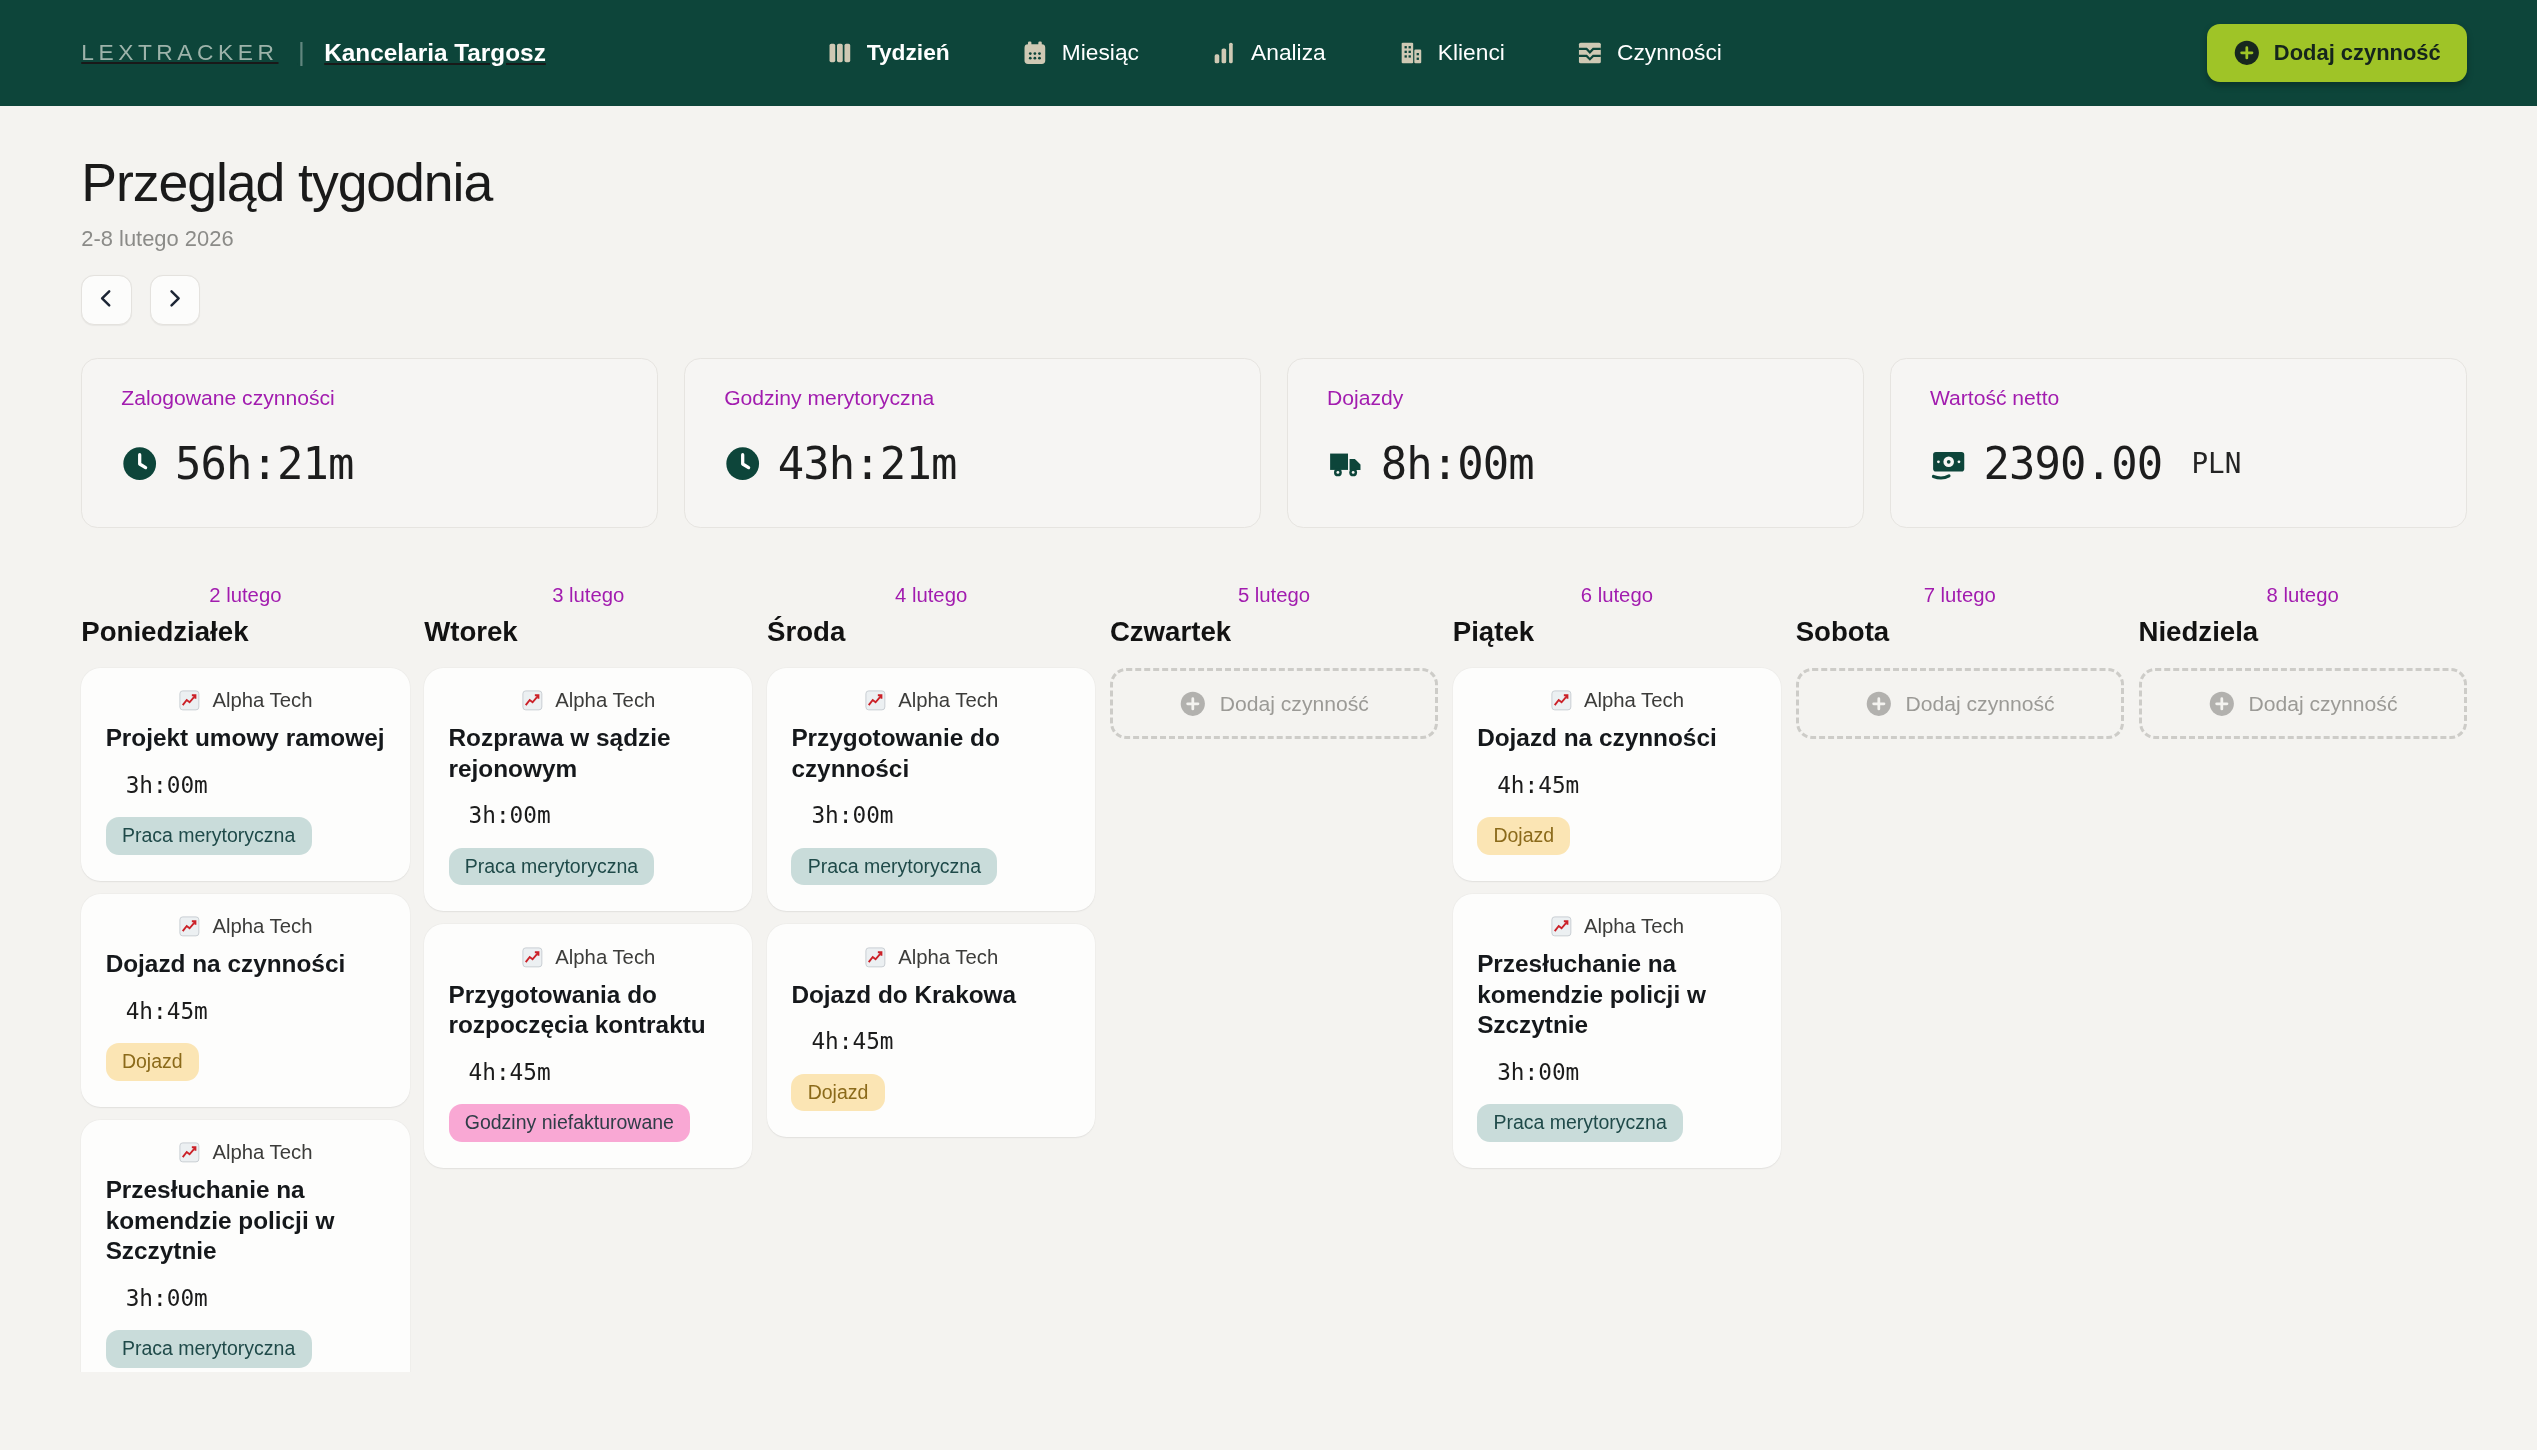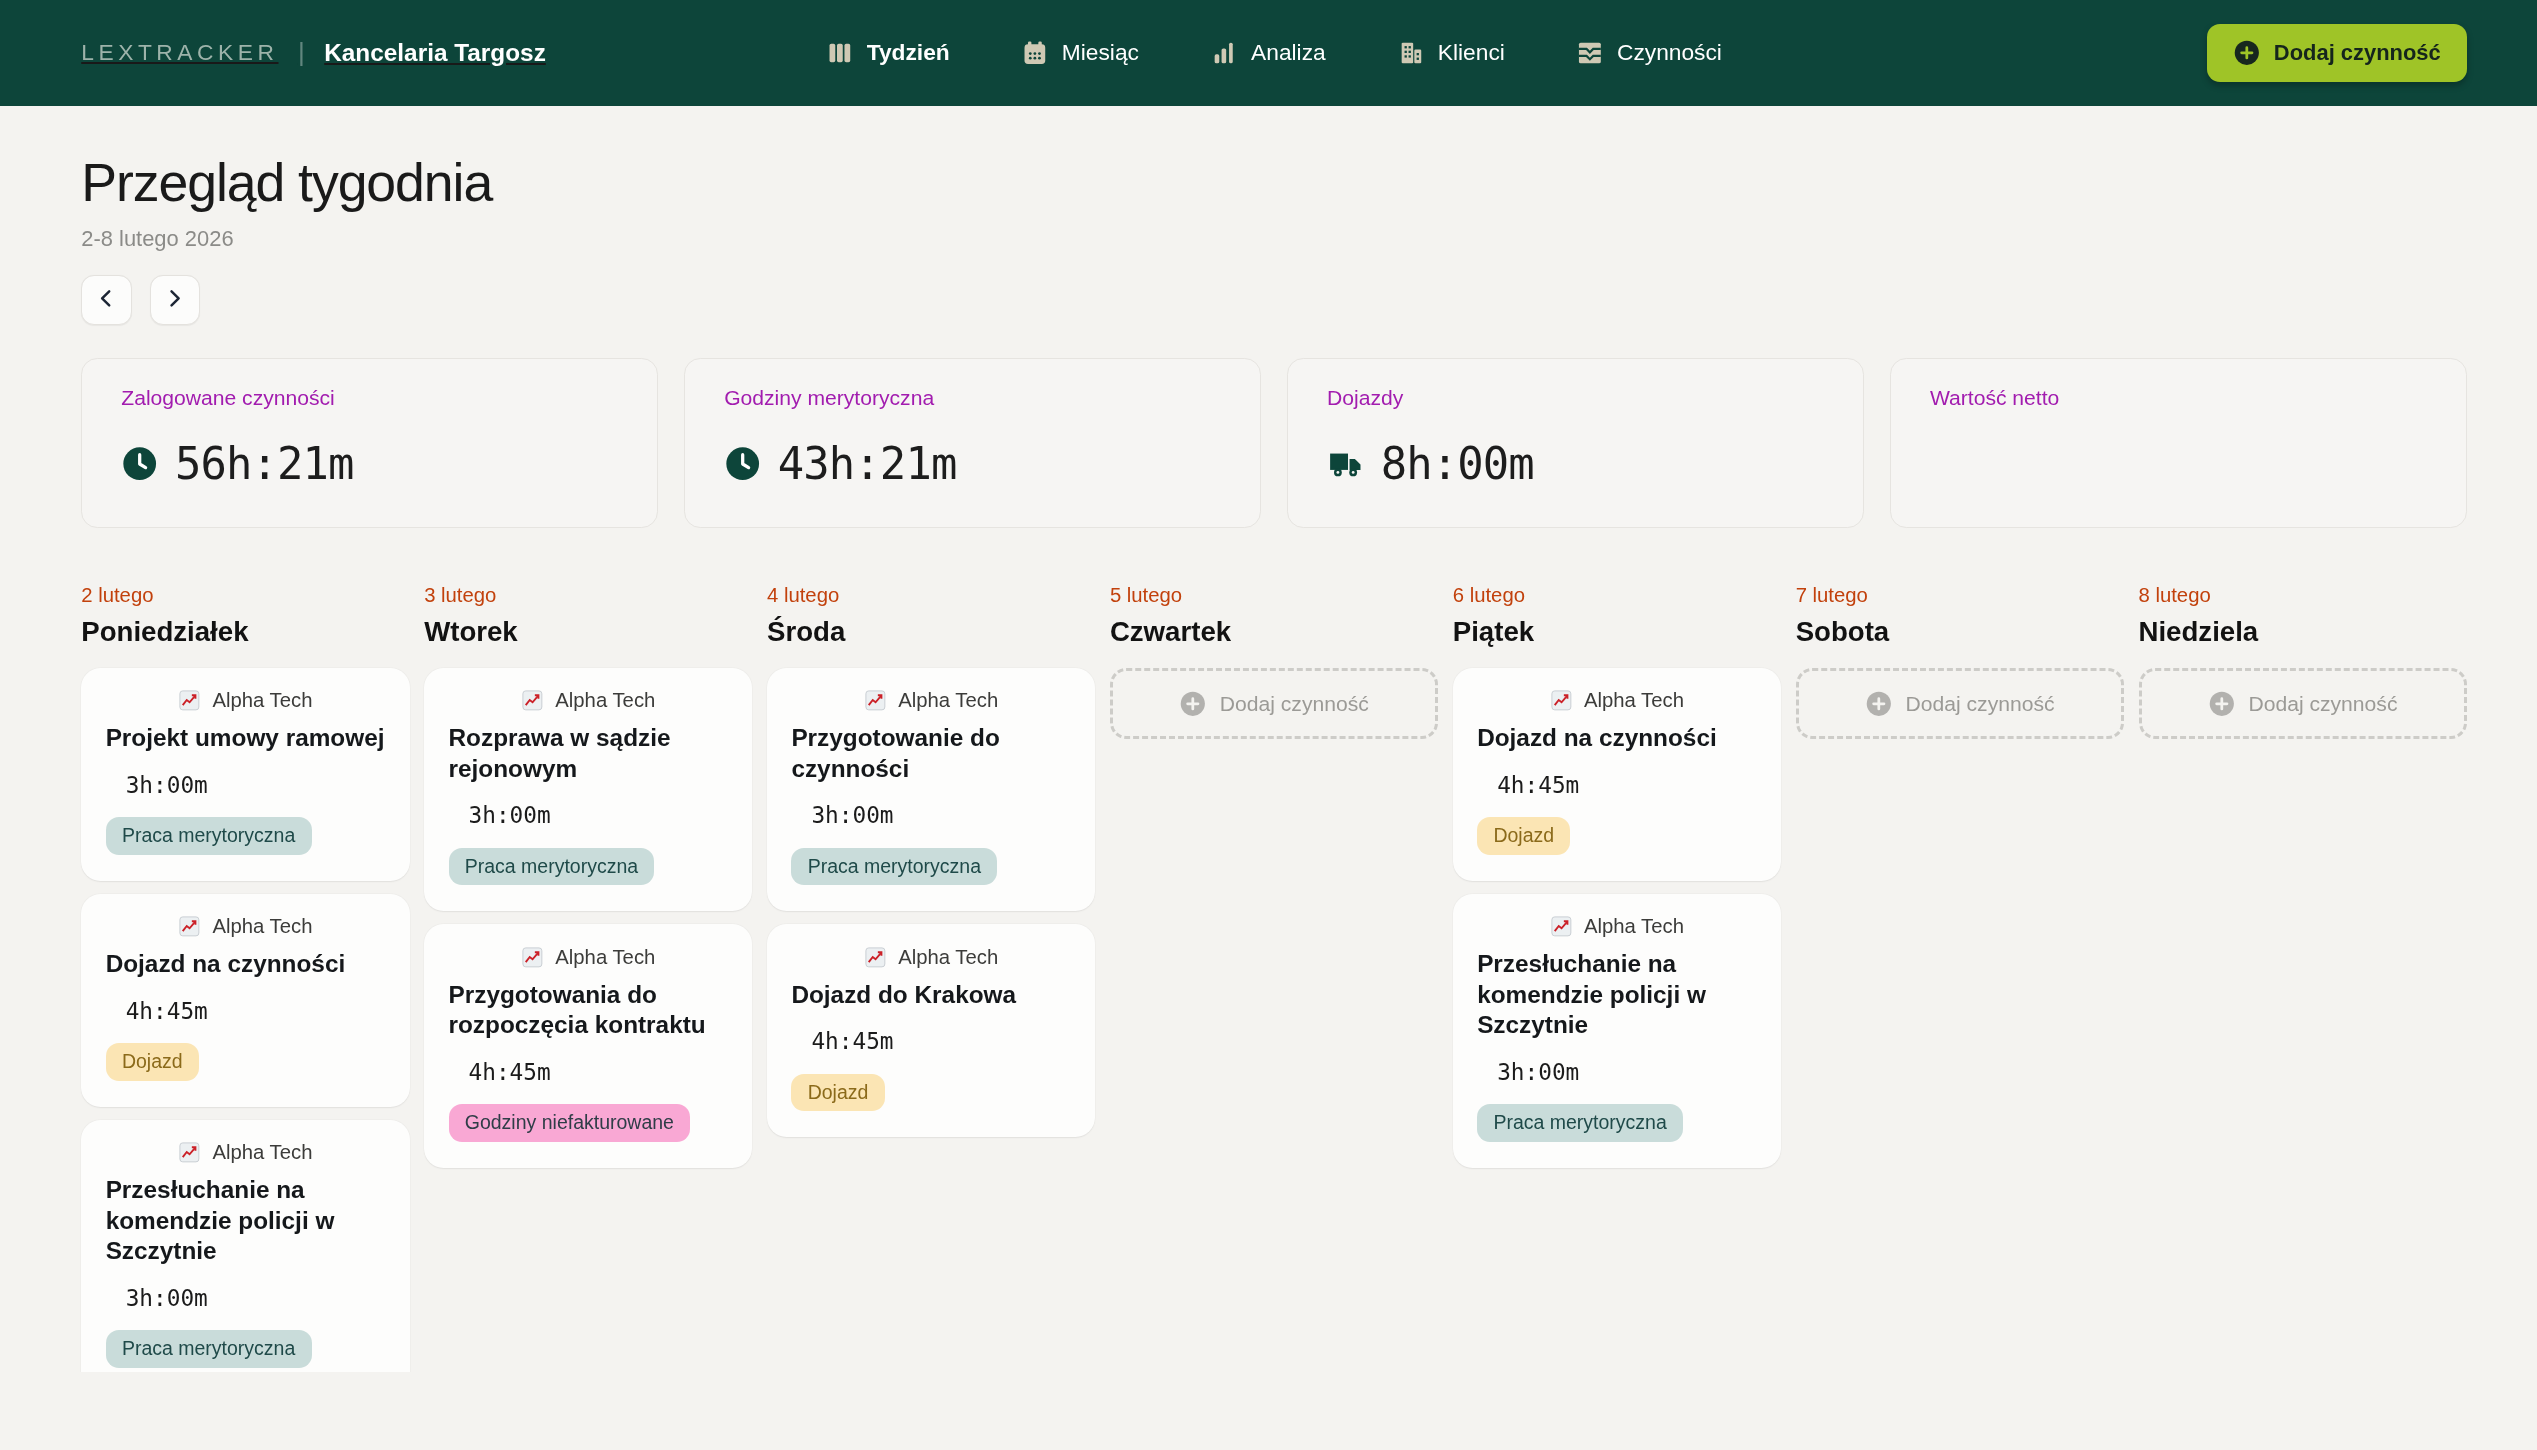--- a/index.html
+++ b/index.html
@@ -113,21 +113,21 @@
     margin-left: 0.5rem;
   }
 
   
   .week {
     margin-top: 2.125rem;
     display: grid;
     grid-template-columns: repeat(7, 1fr);
     gap: 0.5625rem;
   }
-  .day-date { font-size: 0.78125rem; color: #c2410c; }
+  .day-date { font-size: 0.78125rem; color: #a21caf; text-align: center; }
   .day-name { font-size: 1.0625rem; font-weight: 700; color: #121212; margin-top: 0.375rem; }
   .entries { margin-top: 0.75rem; display: flex; flex-direction: column; gap: 0.5rem; }
 
   .entry {
     background: #fdfdfc;
     border-radius: 0.75rem;
     padding: 0.8125rem 0.9375rem 1rem;
     box-shadow: 0 0.5px 1.5px rgba(20,20,20,0.07), 0 0 0 0.5px rgba(0,0,0,0.015);
     text-align: left;
   }
@@ -323,20 +323,34 @@
               <circle cx="16.8" cy="17.6" r="2.5"></circle>
               <circle cx="7" cy="17.6" r="0.9" fill="#f6f5f3"></circle>
               <circle cx="16.8" cy="17.6" r="0.9" fill="#f6f5f3"></circle>
             </svg>
         </span>
         <span class="stat-value">8h:00m</span>
       </div>
     </div>
     <div class="stat-card">
       <div class="stat-label">Wartość netto</div>
+      <div class="stat-value-row">
+        <span class="stat-icon">
+          <svg viewBox="0 0 24 24">
+              <rect x="2" y="4.5" width="20" height="12.5" rx="1.8" fill="#0d453a"></rect>
+              <circle cx="12" cy="10.8" r="3.4" fill="#f6f5f3"></circle>
+              <circle cx="12" cy="10.8" r="1.2" fill="#0d453a"></circle>
+              <circle cx="5.4" cy="10.8" r="0.9" fill="#f6f5f3"></circle>
+              <circle cx="18.6" cy="10.8" r="0.9" fill="#f6f5f3"></circle>
+              <path d="M2.2 20.2c3.6 1.4 7 1.3 10-0.4" stroke="#0d453a" stroke-width="2" fill="none" stroke-linecap="round"></path>
+            </svg>
+        </span>
+        <span class="stat-value">2390.00</span>
+        <span class="stat-unit">PLN</span>
+      </div>
     </div>
   </section>
 
   <section class="week">
 
     <div class="day-col">
       <div class="day-date">2 lutego</div>
       <h2 class="day-name">Poniedziałek</h2>
       <div class="entries">
         <article class="entry">

